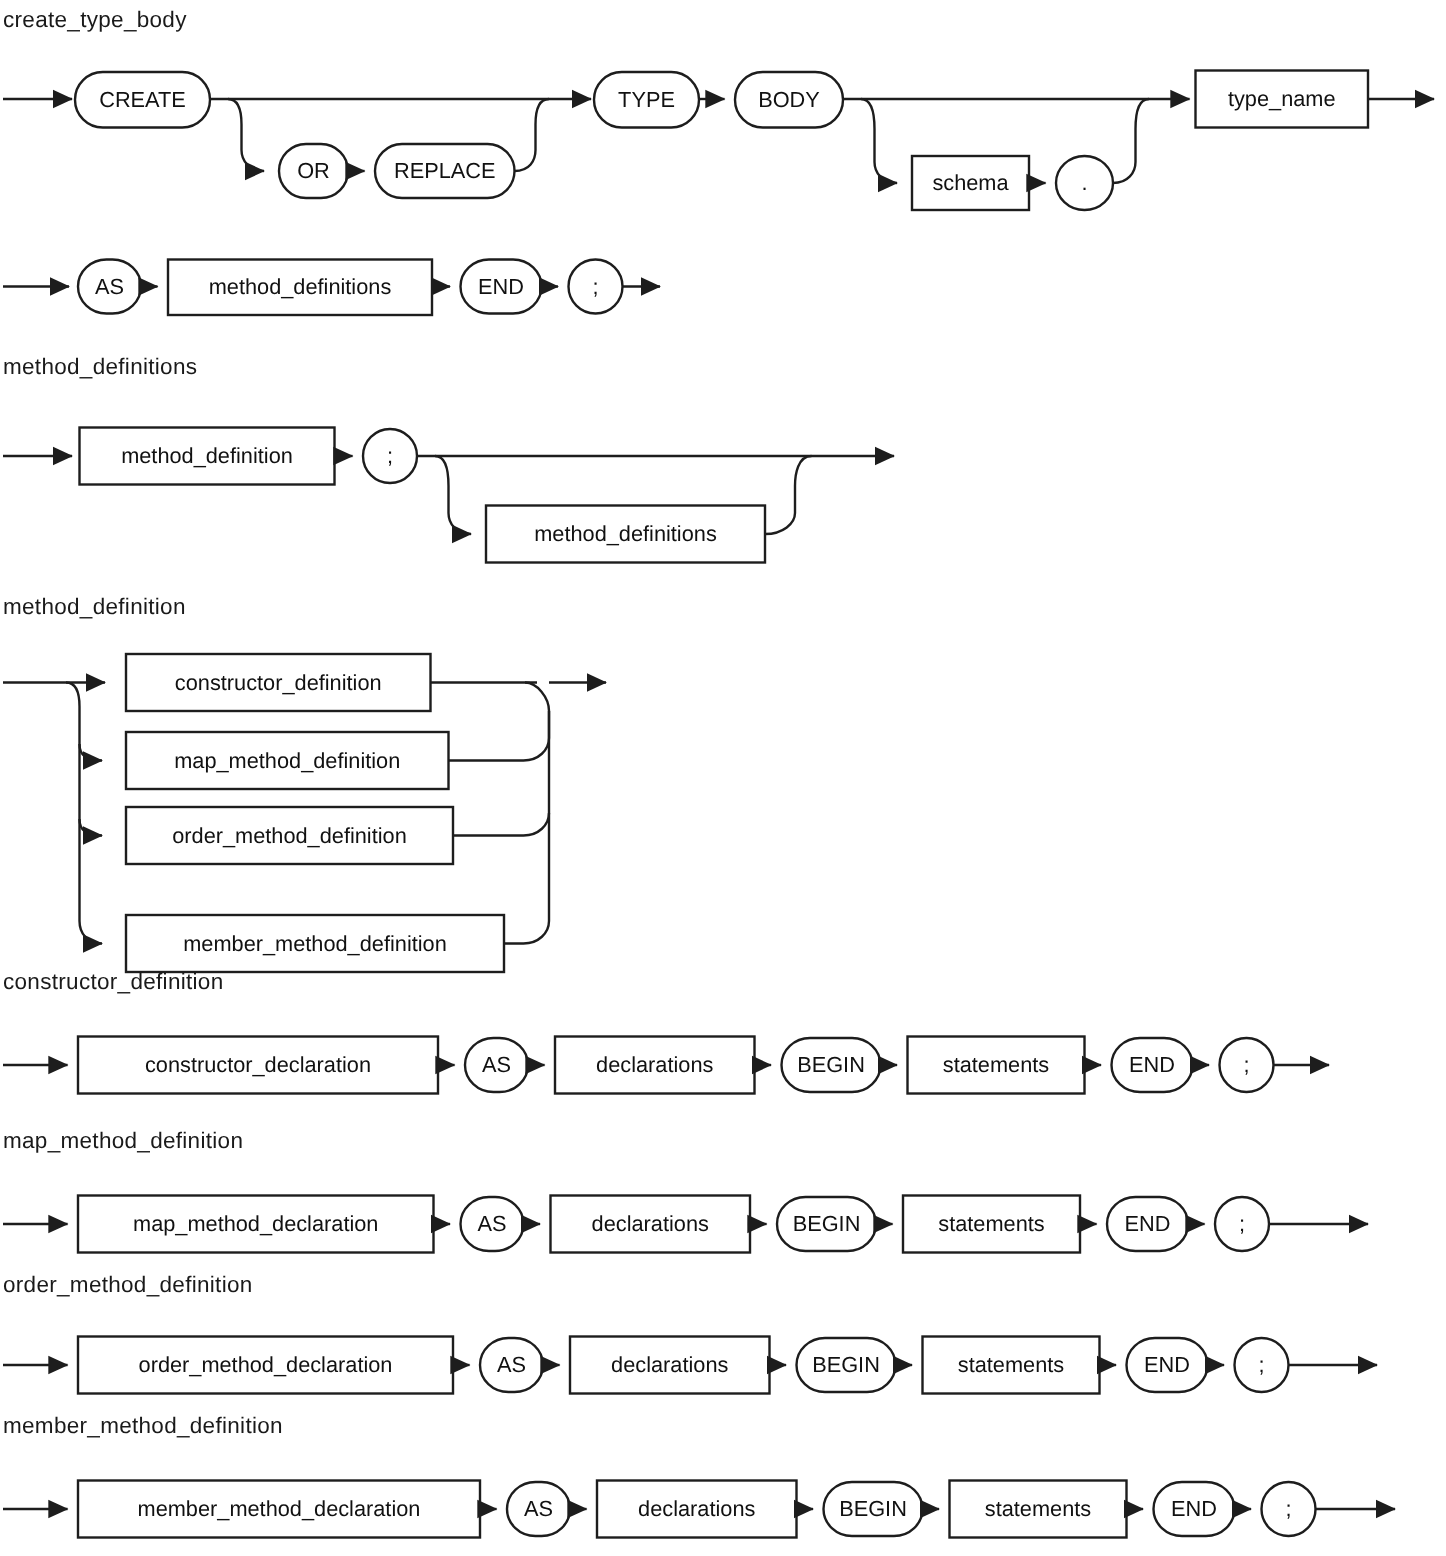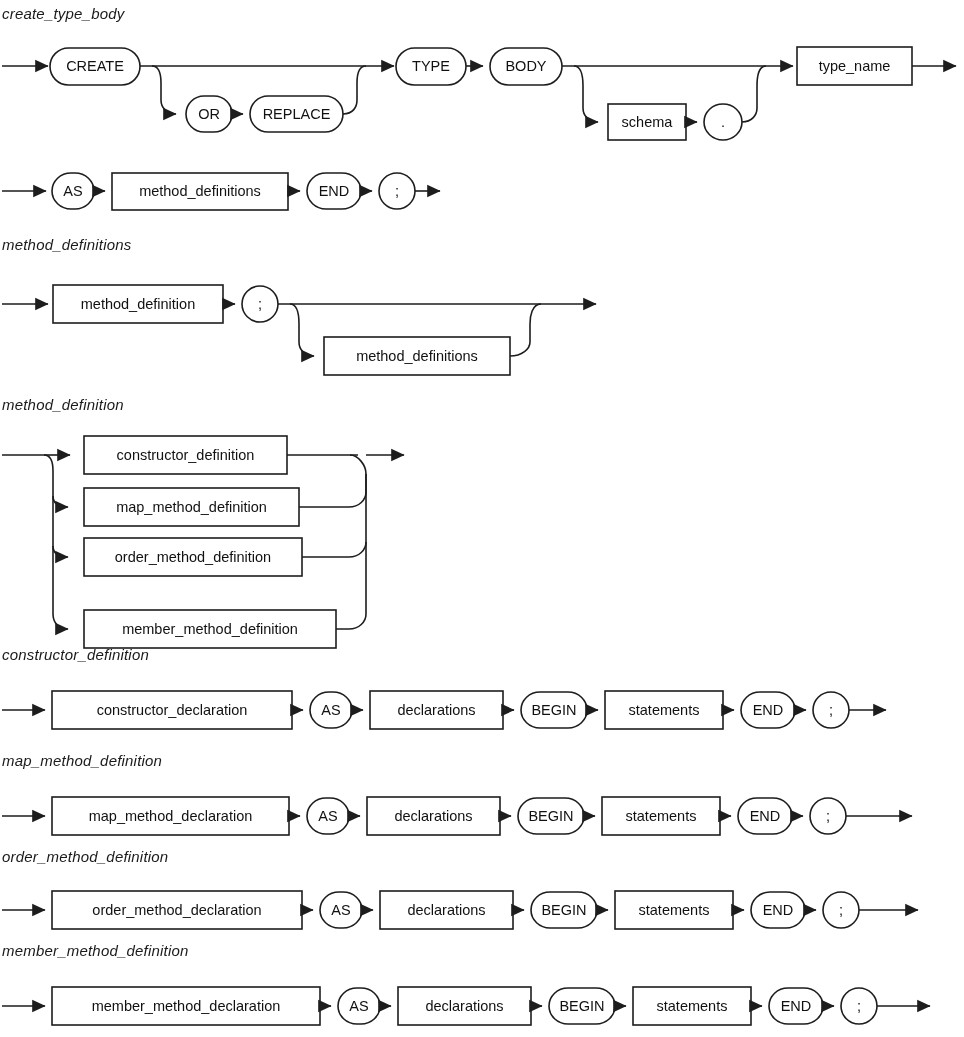--- a/index.html
+++ b/index.html
@@ -3,21 +3,20 @@
 <meta charset="utf-8">
 <style>
   html,body{margin:0;padding:0;background:#ffffff;}
   body{
     width:964px;height:1037px;position:relative;overflow:hidden;
     font-family:"Liberation Sans","DejaVu Sans",sans-serif;
     color:#000;
   }
   .rrd-heading{
     position:absolute;
-    font-style:italic;
     font-size:15px;
     letter-spacing:.2px;
     color:#1a1a1a;
     white-space:nowrap;
   }
   svg.rrd{position:absolute;left:0;top:0;overflow:visible;}
   svg.rrd .ln{fill:none;stroke:#1d1d1d;stroke-width:1.6;}
   svg.rrd .bx{fill:#ffffff;stroke:#1d1d1d;stroke-width:1.6;}
   svg.rrd .ov{fill:#ffffff;stroke:#1d1d1d;stroke-width:1.6;}
   svg.rrd text{

